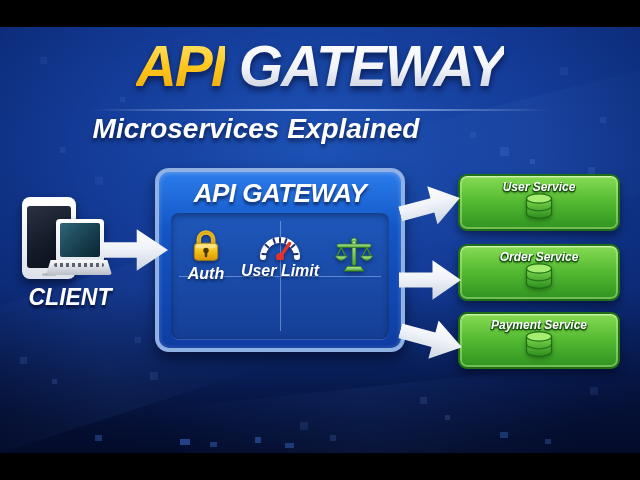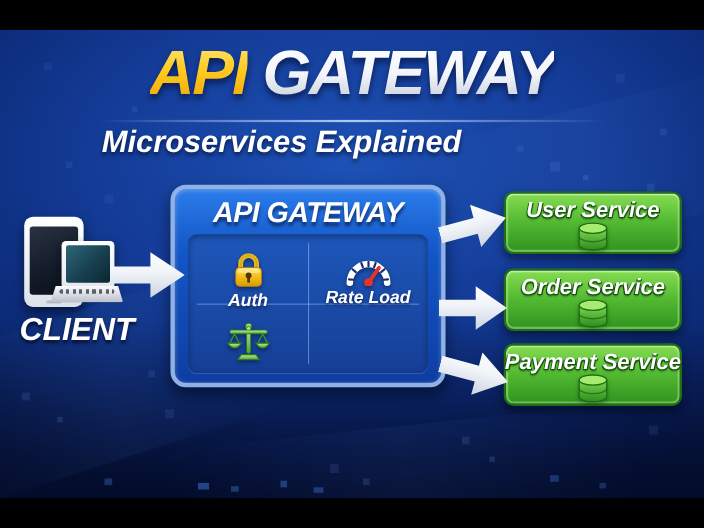--- a/index.html
+++ b/index.html
@@ -69,21 +69,21 @@
   .laptop-base{
     position:absolute;left:46px;top:260px;width:66px;height:15px;
     background:linear-gradient(180deg,#fbfbfc 0%,#d7dae0 55%,#b9bec8 100%);
     clip-path:polygon(7% 0,93% 0,100% 100%,0 100%);
     border-radius:3px;box-shadow:0 4px 7px rgba(0,0,10,.5);
   }
   .laptop-keys{position:absolute;left:12%;right:12%;top:3px;height:4px;border-radius:2px;
     background:repeating-linear-gradient(90deg,rgba(45,52,66,.75) 0 3px,rgba(255,255,255,0) 3px 6px);}
   .client-label{
     position:absolute;left:0px;top:284px;width:140px;text-align:center;
-    font-size:29px;font-weight:700;font-style:italic;color:#fff;
+    font-size:23px;font-weight:700;font-style:italic;color:#fff;
     text-shadow:0 3px 3px rgba(0,0,20,.65);
   }
   
   .block-arrow{
     position:absolute;
     background:linear-gradient(180deg,#ffffff 0%,#f0f3f8 45%,#c9d1e0 100%);
     clip-path:polygon(0 33%,54% 33%,54% 5%,100% 50%,54% 95%,54% 67%,0 67%);
     filter:drop-shadow(0 3px 3px rgba(0,0,20,.55));
     z-index:6;
   }
@@ -104,38 +104,38 @@
     font-size:26px;font-weight:700;font-style:italic;color:#fff;letter-spacing:-.5px;
     text-shadow:0 3px 3px rgba(0,0,30,.55);
   }
   .gateway-panel{
     position:absolute;left:12px;top:41px;width:218px;height:126px;border-radius:8px;
     background:linear-gradient(180deg,#1e57ba 0%,#153f96 100%);
     box-shadow:inset 0 2px 6px rgba(0,0,20,.4), 0 1px 0 rgba(255,255,255,.15);
   }
   .div-v{position:absolute;left:50%;top:8px;bottom:8px;width:1px;background:rgba(150,185,240,.55);}
   .div-h{position:absolute;top:50%;left:8px;right:8px;height:1px;background:rgba(150,185,240,.55);}
-  .feature-grid{position:absolute;inset:0;display:grid;grid-template-columns:1fr 1fr;grid-template-rows:1fr 1fr;margin-top:14px;}
+  .feature-grid{position:absolute;inset:0;display:grid;grid-template-columns:1fr 1fr 1fr;grid-template-rows:1fr 1fr;margin-top:14px;}
   .feature{display:flex;flex-direction:column;align-items:center;justify-content:center;gap:2px;}
   .feature .ficon{line-height:0;filter:drop-shadow(0 2px 2px rgba(0,0,30,.45));}
   .feature .flabel{
     font-size:16px;font-weight:700;font-style:italic;color:#fff;white-space:nowrap;
     text-shadow:0 2px 3px rgba(0,0,30,.6);
   }
   
   .service{
     position:absolute;left:458px;width:162px;height:57px;box-sizing:border-box;
     border:2px solid #1f7015;border-radius:9px;
     background:linear-gradient(180deg,#86dc53 0%,#54ba32 48%,#2f9320 100%);
     box-shadow:inset 0 1px 0 rgba(255,255,255,.5), inset 0 0 0 2px rgba(195,240,150,.45), 0 5px 9px rgba(0,0,15,.45);
     display:flex;flex-direction:column;align-items:center;z-index:5;
   }
   .service.u{top:174px;} .service.o{top:244px;} .service.p{top:312px;}
   .service-label{
-    margin-top:4px;font-size:20px;font-weight:700;font-style:italic;color:#fff;white-space:nowrap;
+    margin-top:4px;font-size:12px;font-weight:700;font-style:italic;color:#fff;white-space:nowrap;
     text-shadow:0 2px 2px #17550e, 1px 1px 0 #17550e, -1px 1px 0 #17550e;
   }
   .service .dbicon{line-height:0;margin-top:-1px;filter:drop-shadow(0 2px 2px rgba(0,30,0,.35));}
 </style>
 </head>
 <body>
 
 <div id="stage">
 
   <div class="blue-bg">
@@ -240,21 +240,21 @@
                 <line x1="15.5" y1="9.1" x2="16.9" y2="12.9"></line>
                 <line x1="22" y1="8" x2="22" y2="12"></line>
                 <line x1="28.5" y1="9.1" x2="27.1" y2="12.9"></line>
                 <line x1="36.6" y1="14.8" x2="33.5" y2="17.4"></line>
                 <line x1="39.7" y1="23.9" x2="35.8" y2="24.3"></line>
               </g>
               <line x1="22" y1="27" x2="31.5" y2="13.5" stroke="#e3342b" stroke-width="3.5" stroke-linecap="round"></line>
               <circle cx="22" cy="27" r="4" fill="#e3342b"></circle>
             </svg>
           </span>
-          <span class="flabel">Rate Load</span>
+          <span class="flabel">User Limit</span>
         </div>
 
         <div class="feature">
           <span class="ficon">
             <svg width="42" height="36" viewBox="0 0 44 38">
               <defs>
                 <linearGradient id="scg" x1="0" y1="0" x2="0" y2="1">
                   <stop offset="0" stop-color="#bdefa4"></stop>
                     <stop offset="1" stop-color="#4fa32e"></stop>
                 </linearGradient>

